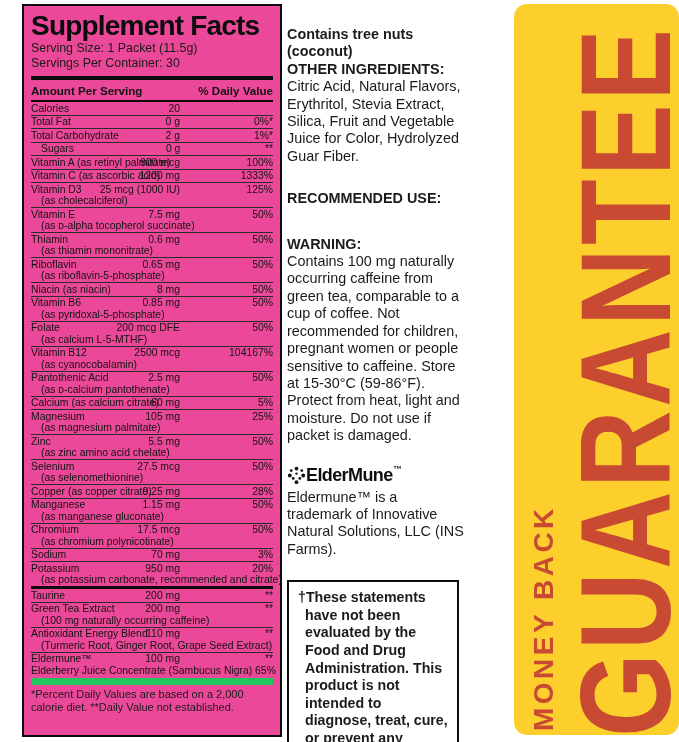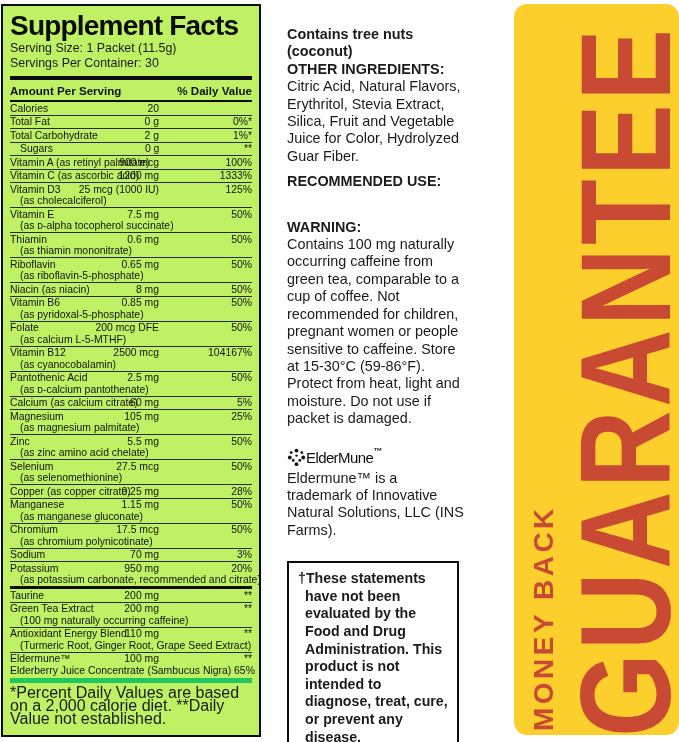--- a/index.html
+++ b/index.html
@@ -4,22 +4,22 @@
 <style>
   html,body{margin:0;padding:0;background:#ffffff;}
   body{
     width:679px;height:742px;position:relative;overflow:hidden;
     font-family:"Liberation Sans","DejaVu Sans",sans-serif;color:#121212;
     -webkit-font-smoothing:antialiased;
   }
 
   
   .facts-panel{
-    position:absolute;left:1px;top:4px;width:260px;height:733px;
-    border:2.5px solid #0c0c0c;box-sizing:border-box;background:#bef264;
+    position:absolute;left:22px;top:4px;width:260px;height:733px;
+    border:2.5px solid #0c0c0c;box-sizing:border-box;background:#ec4899;
     padding:5px 7px 4px 7px;
   }
   .facts-title{font-size:28px;font-weight:700;letter-spacing:-0.8px;line-height:30px;color:#0c0c0c;}
   .serving-line{font-size:12.4px;line-height:15px;color:#1a1a1a;}
   .bar-thick{height:4px;background:#0c0c0c;margin:5px 0 0 0;}
   .facts-header{
     display:flex;justify-content:space-between;align-items:flex-end;
     font-size:11.6px;font-weight:700;padding:4px 0 3px 0;border-bottom:2px solid #0c0c0c;
   }
   .facts-rows{}
@@ -27,33 +27,33 @@
   .frow:first-child{border-top:none;}
   .frow.thick{border-top:3px solid #0c0c0c;}
   .fline{display:flex;align-items:baseline;font-size:10.4px;line-height:11.5px;gap:48px;}
   .fnm{flex:1;min-width:0;white-space:nowrap;}
   .fnm.ind{padding-left:10px;}
   .famt{width:92px;text-align:right;white-space:nowrap;}
   .fdv{width:45px;text-align:right;white-space:nowrap;}
   .fsub{font-size:10.4px;line-height:11.5px;white-space:nowrap;}
   .fsub.ind{padding-left:10px;}
   .facts-footnote{
-    border-top:5px solid #22c55e;margin-top:1px;padding-top:3px;
-    font-size:16px;line-height:13.2px;color:#1a1a1a;
+    border-top:7px solid #22c55e;margin-top:1px;padding-top:3px;
+    font-size:11px;line-height:13.2px;color:#1a1a1a;
   }
 
   
   .mid-col{position:absolute;left:287px;top:5px;width:178px;}
   .mid-col .sect{font-size:14.4px;line-height:17.4px;color:#1b1b1b;}
   .mid-heading{font-weight:700;}
   .sect-contains{font-weight:700;margin-top:21px;}
-  .sect-recommended{margin-top:8px;}
+  .sect-recommended{margin-top:25px;}
   .sect-warning{margin-top:28px;}
   .eldermune-logo{margin-top:20px;display:flex;align-items:center;}
-  .eldermune-word{font-size:15px;font-weight:400;letter-spacing:-0.6px;color:#0e0e0e;}
+  .eldermune-word{font-size:18px;font-weight:700;letter-spacing:-0.6px;color:#0e0e0e;}
   .eldermune-tm{font-size:9px;font-weight:700;vertical-align:super;position:relative;top:-6px;}
   .eldermune-text{margin-top:3px;}
   .disclaimer-box{
     margin-top:22px;border:2.5px solid #0c0c0c;box-sizing:border-box;width:172px;
     padding:7px 8px 8px 16px;
   }
   .disclaimer-box .sect{font-weight:700;text-indent:-7px;font-size:14.2px;line-height:17.6px;}
 
   
   .banner{

